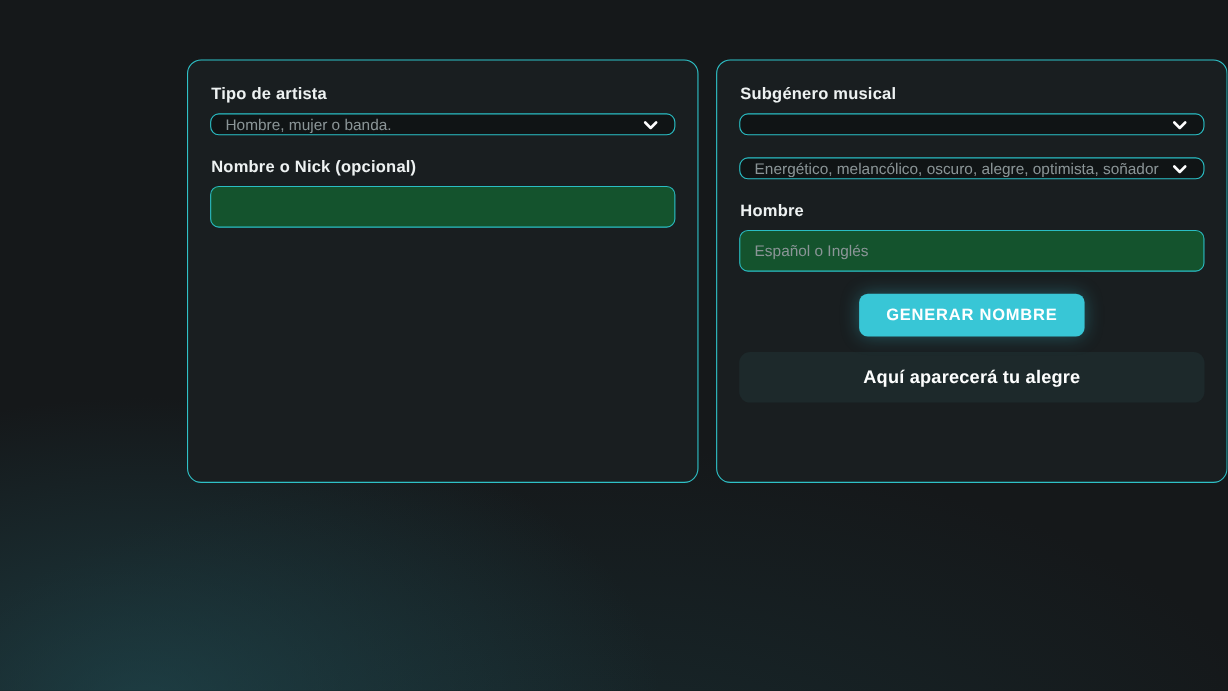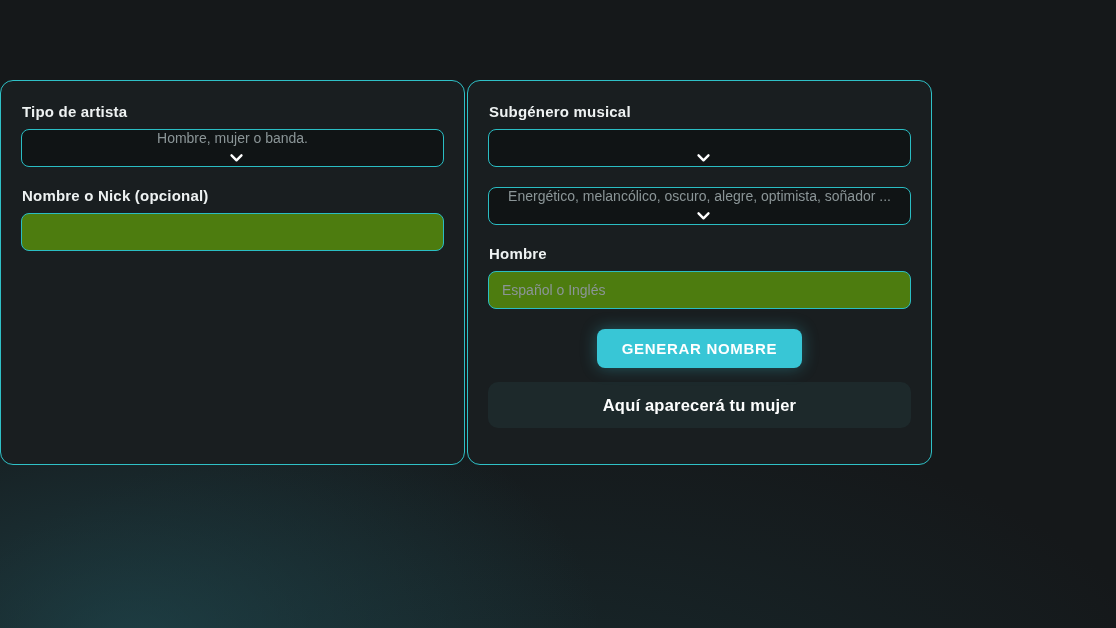--- a/index.html
+++ b/index.html
@@ -9,65 +9,64 @@
     height: 628px;
     overflow: hidden;
     background:
       radial-gradient(720px 430px at 12% 102%, rgba(34, 82, 90, 0.60), rgba(34, 82, 90, 0) 65%),
       radial-gradient(1100px 560px at 48% 118%, rgba(27, 62, 68, 0.45), rgba(27, 62, 68, 0) 60%),
       #15181a;
     font-family: "Liberation Sans", sans-serif;
   }
   .panels {
     display: flex;
-    gap: 2px;
-    justify-content: flex-start;
-    padding-top: 80px;
+    gap: 16px;
+    justify-content: flex-end;
+    padding-top: 54px;
   }
   .panel {
     width: 465px;
     height: 385px;
     background: #191e20;
     border: 1.5px solid #2fc1c7;
     border-radius: 13px;
     padding: 22px 20px;
   }
   .field-group { margin-bottom: 20px; }
   .field-label {
     color: #eef2f2;
     font-weight: bold;
     font-size: 15px;
     line-height: 18px;
     margin: 0 0 8px 1px;
     letter-spacing: 0.2px;
   }
   .field {
     position: relative;
-    height: 38px;
+    height: 20px;
     background: #101415;
     border: 1.5px solid #2abdc3;
     border-radius: 8px;
     display: flex;
     align-items: center;
     padding: 0 13px;
     cursor: pointer;
-    flex-direction: column;
   }
   .field .ph {
     color: #8b9597;
     font-size: 14px;
     white-space: nowrap;
     overflow: hidden;
     flex: 1;
   }
   .chev { flex: none; margin-left: 8px; }
   input.field-input {
     width: 100%;
     height: 38px;
-    background: #4d7c0f;
+    background: #14532d;
     border: 1.5px solid #2abdc3;
     border-radius: 8px;
     color: #e8eded;
     font-size: 14px;
     padding: 0 13px;
     outline: none;
     font-family: "Liberation Sans", sans-serif;
   }
   input.field-input::placeholder { color: #8b9597; }
   .btn-row { display: flex; justify-content: center; }
@@ -147,17 +146,17 @@
 
     <div class="field-group">
       <div class="field-label">Hombre</div>
       <input class="field-input" type="text" placeholder="Español o Inglés" style="">
     </div>
 
     <div class="btn-row">
       <button class="gen-btn">GENERAR NOMBRE</button>
     </div>
 
-    <div class="result-box">Aquí aparecerá tu mujer</div>
+    <div class="result-box">Aquí aparecerá tu alegre</div>
 
   </section>
 
 </div>
 
 </body></html>

